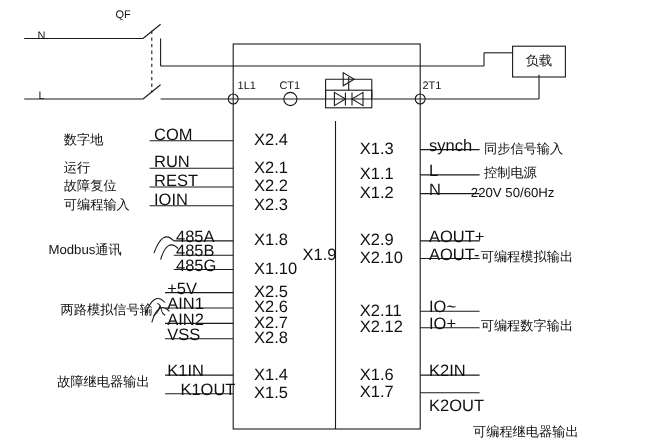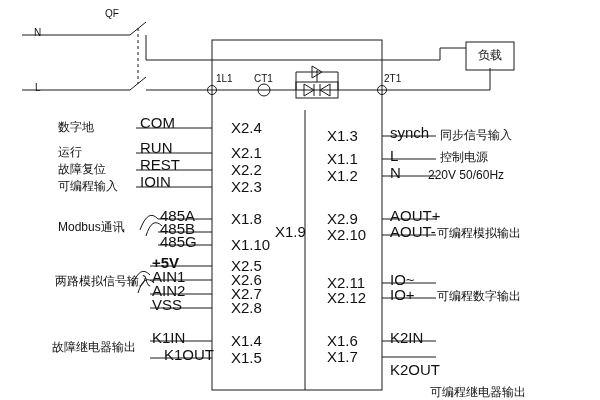--- a/index.html
+++ b/index.html
@@ -148,30 +148,30 @@
   <div class="lbl pin" style="left:231px; top:147px;">X2.1</div>
 
   <div class="lbl cn" style="left:58px; top:164px;">故障复位</div>
   <div class="lbl pin" style="left:140px; top:159px;">REST</div>
   <div class="lbl pin" style="left:231px; top:164px;">X2.2</div>
 
   <div class="lbl cn" style="left:58px; top:181px;">可编程输入</div>
   <div class="lbl pin" style="left:140px; top:176px;">IOIN</div>
   <div class="lbl pin" style="left:231px; top:181px;">X2.3</div>
 
-  <div class="lbl cn" style="left:58px; top:222px;">Modbus通讯</div>
+  <div class="lbl cn" style="left:44px; top:222px;">Modbus通讯</div>
   <div class="lbl pin" style="left:160px; top:210px;">485A</div>
   <div class="lbl pin" style="left:231px; top:213px;">X1.8</div>
   <div class="lbl pin" style="left:160px; top:223px;">485B</div>
   <div class="lbl pin" style="left:231px; top:226px;margin-left:44px;">X1.9</div>
   <div class="lbl pin" style="left:160px; top:236px;">485G</div>
   <div class="lbl pin" style="left:231px; top:239px;">X1.10</div>
 
   <div class="lbl cn" style="left:55px; top:276px;">两路模拟信号输入</div>
-  <div class="lbl pin" style="left:152px; top:257px;font-weight:bold;">+5V</div>
+  <div class="lbl pin" style="left:152px; top:257px;">+5V</div>
   <div class="lbl pin" style="left:231px; top:260px;">X2.5</div>
   <div class="lbl pin" style="left:152px; top:271px;">AIN1</div>
   <div class="lbl pin" style="left:231px; top:274px;">X2.6</div>
   <div class="lbl pin" style="left:152px; top:285px;">AIN2</div>
   <div class="lbl pin" style="left:231px; top:288px;">X2.7</div>
   <div class="lbl pin" style="left:152px; top:299px;">VSS</div>
   <div class="lbl pin" style="left:231px; top:302px;">X2.8</div>
 
   <div class="lbl cn" style="left:52px; top:342px;">故障继电器输出</div>
   <div class="lbl pin" style="left:152px; top:332px;">K1IN</div>

